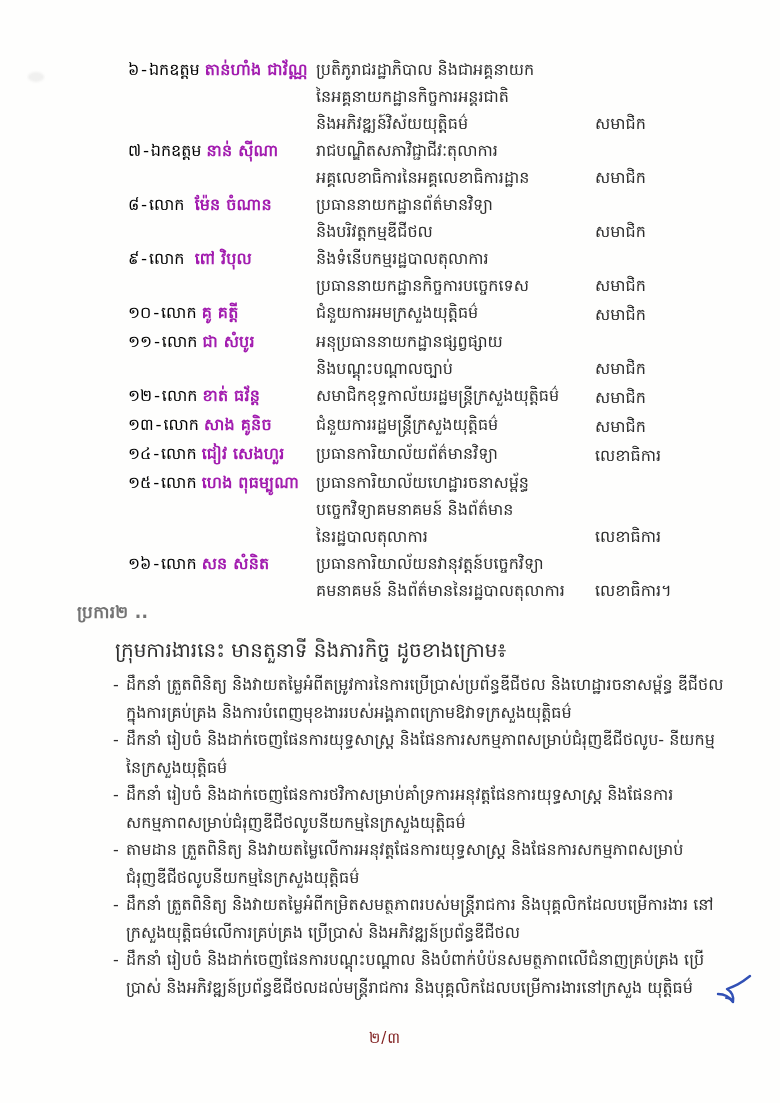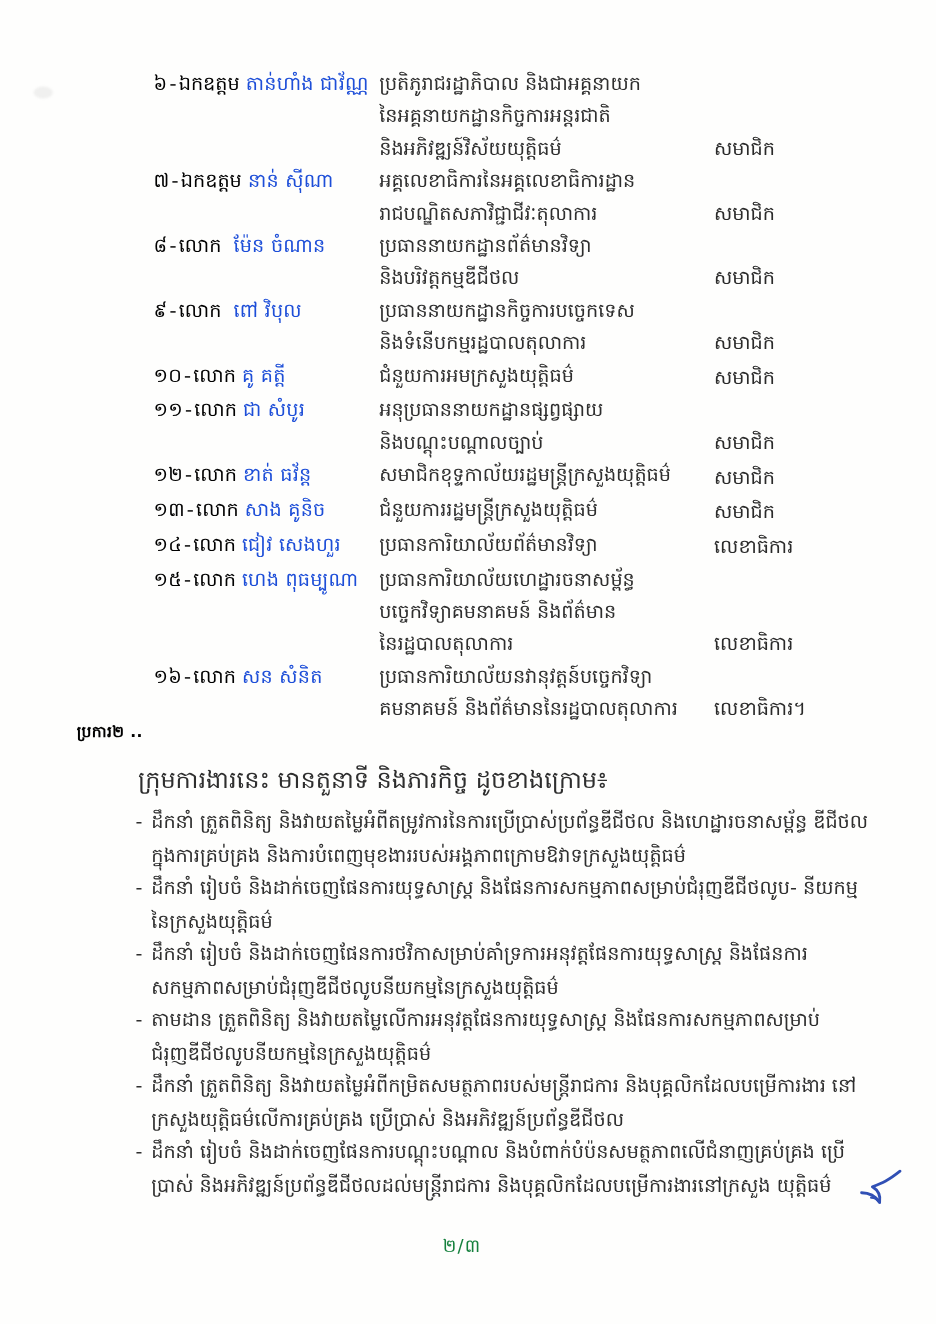--- a/index.html
+++ b/index.html
@@ -22,44 +22,44 @@
     position:absolute;left:128px;top:56px;width:545px;
     font-size:16px;line-height:27px;
   }
   .member{
     display:grid;
     grid-template-columns:172px 295px 1fr;
     align-items:start;
   }
   .m-left{white-space:nowrap;}
   .m-prefix{color:#000000;font-family:Liberation Mono, monospace;}
-  .m-name{font-weight:400;color:#1d4ed8;letter-spacing:0.2px;}
+  .m-name{font-weight:700;color:#a21caf;letter-spacing:0.2px;}
   .m-roles div{white-space:nowrap;padding-left:16px;}
   .m-status{align-self:end;white-space:nowrap;color:#2a2a2a;}
   
   .section-heading{
-    position:absolute;left:64px;top:601px;
-    font-size:13px;font-weight:700;color:#000000;
+    position:absolute;left:77px;top:601px;
+    font-size:17px;font-weight:700;color:#737373;
     letter-spacing:0.3px;
   }
   .section-intro{
     position:absolute;left:115px;top:637px;
     font-size:20px;color:#2e2e2e;
   }
   .bullet-list{
     position:absolute;left:113px;top:671px;width:617px;
     font-size:16px;line-height:27.5px;color:#2e2e2e;
   }
   .bullet{display:flex;}
   .bullet .dash{flex:0 0 13px;}
   .bullet .btext{flex:1;}
   
   .page-number{
     position:absolute;left:0;top:1028px;width:770px;
-    text-align:center;font-size:15px;color:#15803d;
+    text-align:center;font-size:15px;color:#7f1d1d;
     letter-spacing:1px;
   }
   .pen-mark{
     position:absolute;left:710px;top:973px;width:44px;height:34px;
   }
 </style>
 </head>
 <body>
 
 <div class="doc">
@@ -73,40 +73,40 @@
         <div>ប្រតិភូរាជរដ្ឋាភិបាល និងជាអគ្គនាយក</div>
         <div>នៃអគ្គនាយកដ្ឋានកិច្ចការអន្តរជាតិ</div>
         <div>និងអភិវឌ្ឍន៍វិស័យយុត្តិធម៌</div>
       </div>
       <div class="m-status">សមាជិក</div>
     </div>
 
     <div class="member">
       <div class="m-left"><span class="m-prefix">៧-ឯកឧត្តម</span> <span class="m-name">នាន់ ស៊ីណា</span></div>
       <div class="m-roles">
+        <div>រាជបណ្ឌិតសភាវិជ្ជាជីវៈតុលាការ</div>
         <div>អគ្គលេខាធិការនៃអគ្គលេខាធិការដ្ឋាន</div>
-        <div>រាជបណ្ឌិតសភាវិជ្ជាជីវៈតុលាការ</div>
       </div>
       <div class="m-status">សមាជិក</div>
     </div>
 
     <div class="member">
       <div class="m-left"><span class="m-prefix">៨-លោក</span>&nbsp; <span class="m-name">ម៉ែន ចំណាន</span></div>
       <div class="m-roles">
         <div>ប្រធាននាយកដ្ឋានព័ត៌មានវិទ្យា</div>
         <div>និងបរិវត្តកម្មឌីជីថល</div>
       </div>
       <div class="m-status">សមាជិក</div>
     </div>
 
     <div class="member">
       <div class="m-left"><span class="m-prefix">៩-លោក</span>&nbsp; <span class="m-name">ពៅ វិបុល</span></div>
       <div class="m-roles">
+        <div>និងទំនើបកម្មរដ្ឋបាលតុលាការ</div>
         <div>ប្រធាននាយកដ្ឋានកិច្ចការបច្ចេកទេស</div>
-        <div>និងទំនើបកម្មរដ្ឋបាលតុលាការ</div>
       </div>
       <div class="m-status">សមាជិក</div>
     </div>
 
     <div class="member">
       <div class="m-left"><span class="m-prefix">១០-លោក</span> <span class="m-name">គូ គត្តី</span></div>
       <div class="m-roles">
         <div>ជំនួយការអមក្រសួងយុត្តិធម៌</div>
       </div>
       <div class="m-status">សមាជិក</div>

